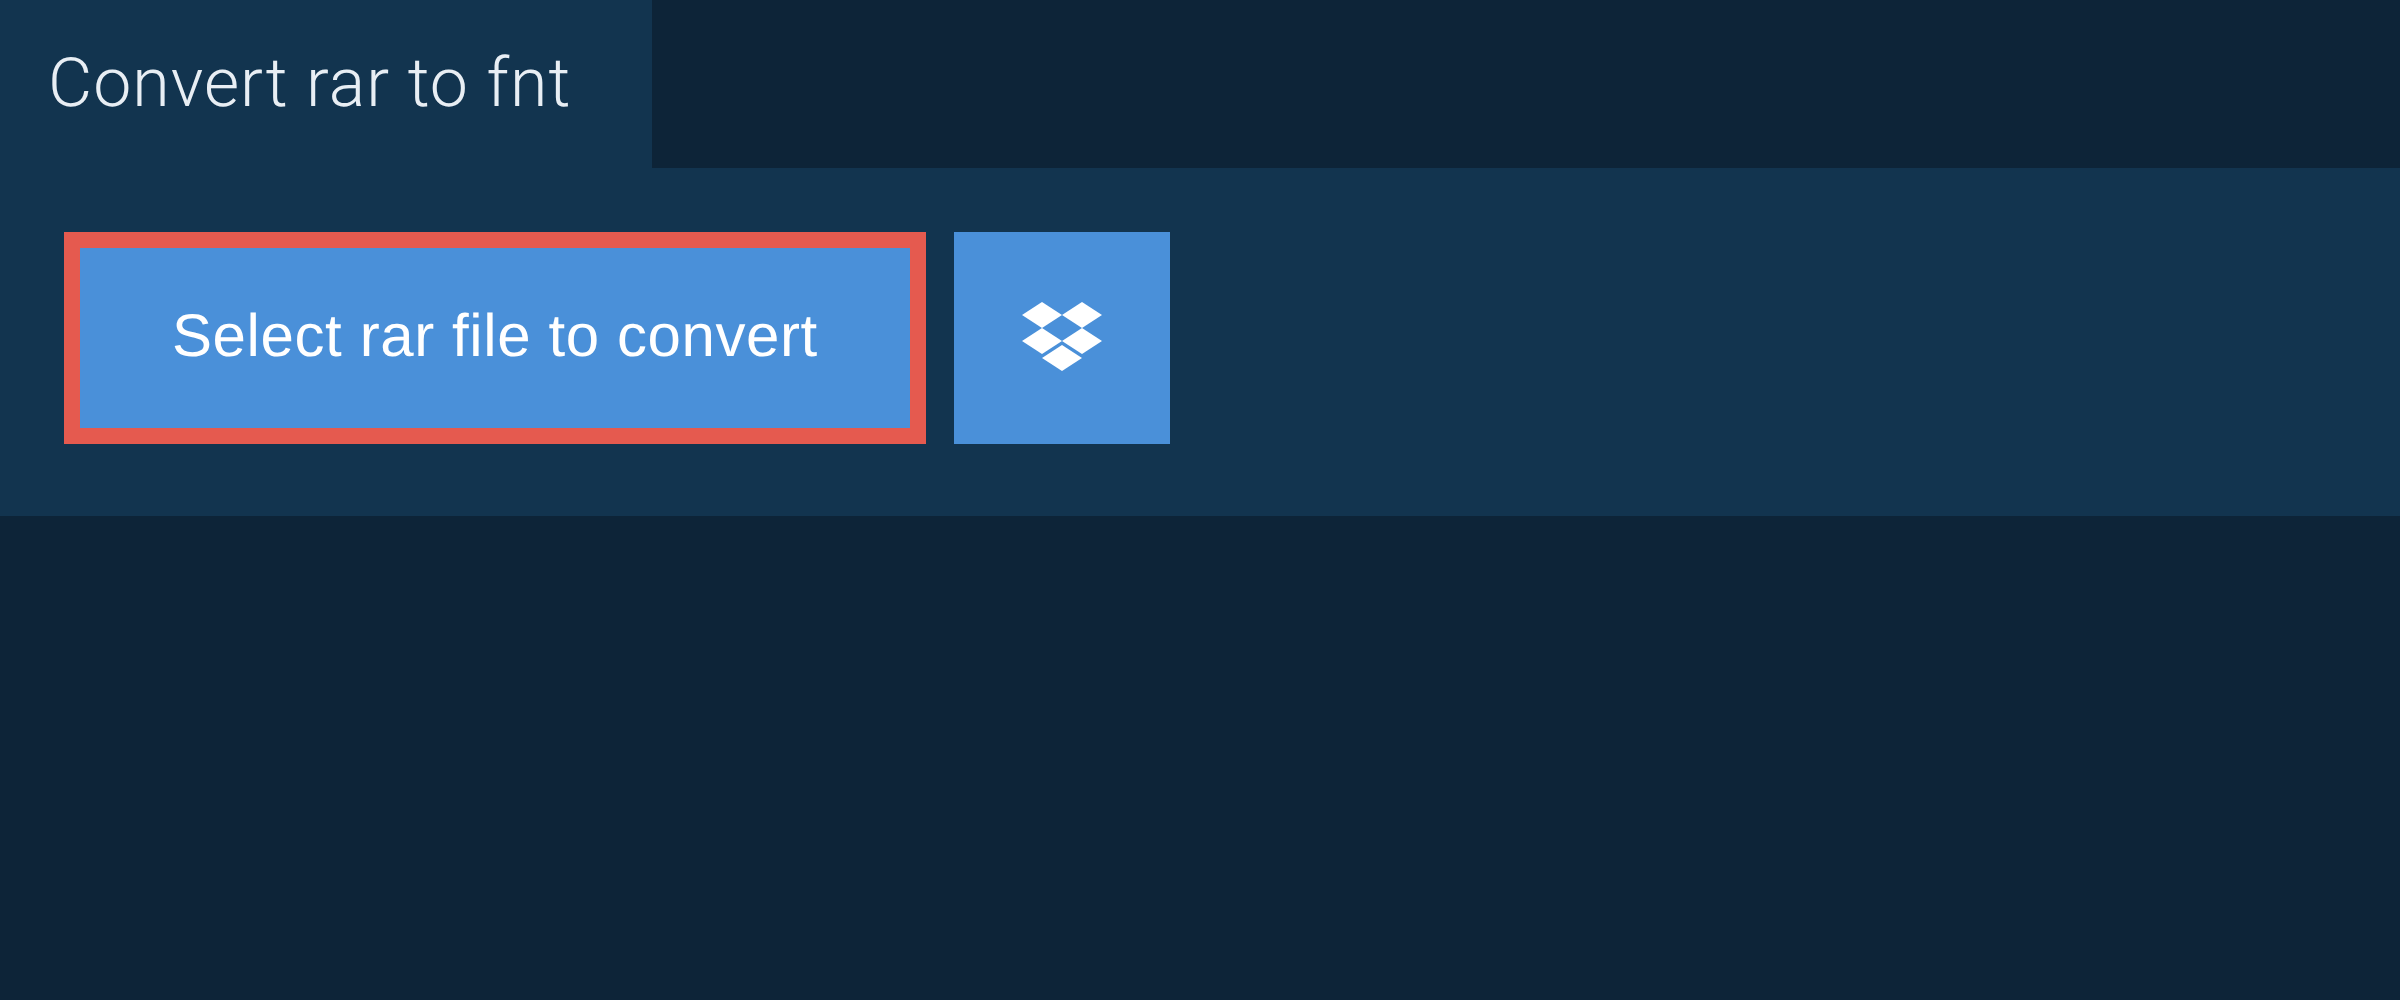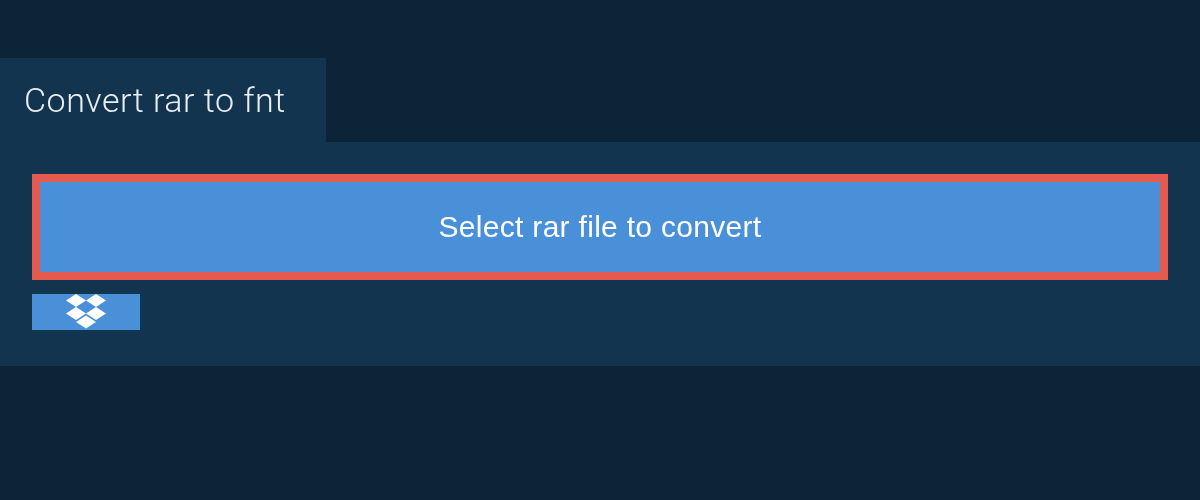--- a/index.html
+++ b/index.html
@@ -12,40 +12,38 @@
       height: 500px;
       background-color: #0d2438;
       font-family: -apple-system, BlinkMacSystemFont, "Segoe UI", Roboto, "Helvetica Neue", Arial, sans-serif;
       font-weight: 300;
       overflow: hidden;
     }
     .tab-header {
       background-color: #12344f;
       display: inline-block;
       padding: 22px 40px 22px 24px;
-      margin-top: 58px;
       margin-left: 0;
     }
     .tab-title {
       color: #e8eef4;
       font-size: 34px;
       font-weight: 300;
       letter-spacing: 0.5px;
     }
     .panel {
       background-color: #12344f;
       padding: 32px 32px 36px 32px;
       margin-left: 0;
       width: 100%;
     }
     .button-row {
       display: flex;
       gap: 14px;
       align-items: stretch;
-      flex-direction: column;
     }
     .select-button {
       background-color: #4a90d9;
       border: 8px solid #e55a4f;
       color: #ffffff;
       font-size: 30px;
       font-weight: 300;
       padding: 28px 46px;
       cursor: pointer;
       display: flex;

